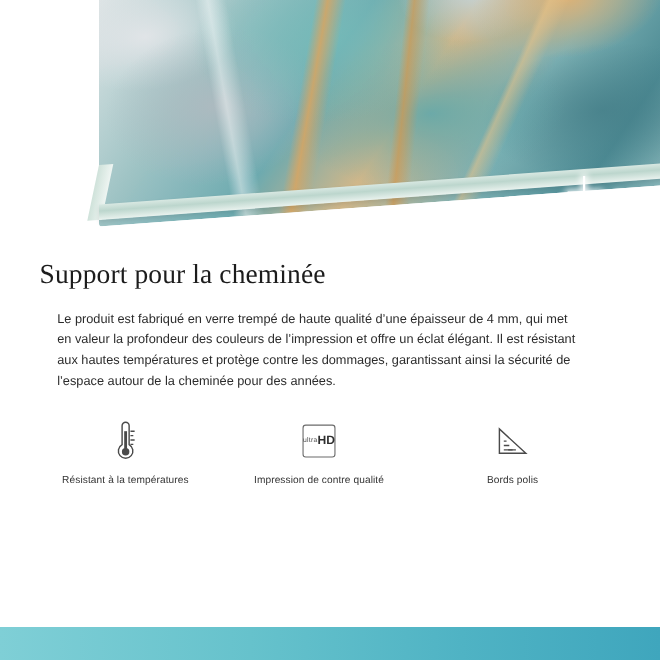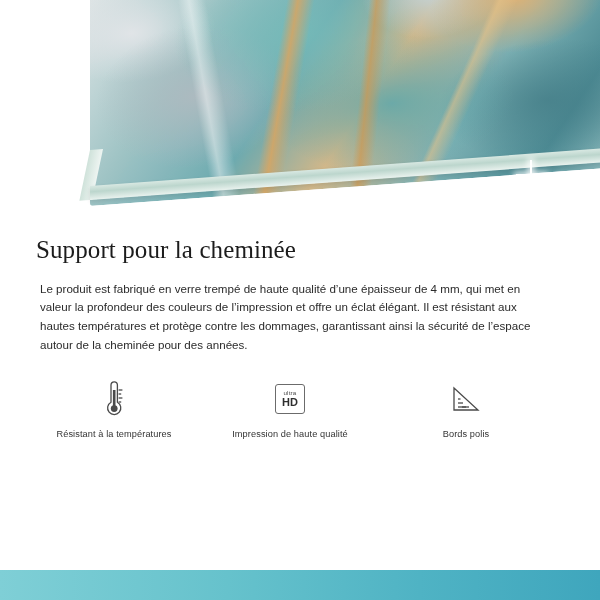--- a/index.html
+++ b/index.html
@@ -126,21 +126,21 @@
     margin: 0 0 14px 0;
     letter-spacing: 0.1px;
   }
   .headline-line { display: block; }
 
   .body-text {
     font-family: "Liberation Sans", sans-serif;
     font-size: 11.6px;
     line-height: 1.62;
     color: #2b2b2b;
-    margin: 4px;
+    margin: 16px;
     max-width: 530px;
   }
 
   
   .features {
     margin-top: 22px;
     padding: 0 26px;
     display: grid;
     grid-template-columns: repeat(3, 1fr);
     grid-row-gap: 14px;
@@ -164,21 +164,21 @@
     text-align: center;
     letter-spacing: 0.1px;
   }
 
   .hd-badge {
     width: 28px;
     height: 28px;
     border: 1.4px solid #6b6b6b;
     border-radius: 3px;
     display: flex;
-    flex-direction: column;
+    flex-direction: row;
     align-items: center;
     justify-content: center;
     line-height: 1;
   }
   .hd-badge .ultra {
     font-size: 6.2px;
     color: #4a4a4a;
     letter-spacing: .2px;
   }
   .hd-badge .hd {
@@ -235,21 +235,21 @@
       <div class="feature-label">Résistant à la températures</div>
     </div>
 
     <div class="feature">
       <div class="feature-icon">
         <div class="hd-badge">
           <span class="ultra">ultra</span>
           <span class="hd">HD</span>
         </div>
       </div>
-      <div class="feature-label">Impression de haute qualité</div>
+      <div class="feature-label">Impression de contre qualité</div>
     </div>
 
 
 
     <div class="feature">
       <div class="feature-icon">
         <svg width="34" height="34" viewBox="0 0 34 34" fill="none" stroke="#4a4a4a" stroke-width="1.3">
           <path d="M5 28h24L5 6v22z" fill="none"></path>
           <line x1="9" y1="25" x2="17" y2="25"></line>
           <line x1="9" y1="21" x2="14" y2="21"></line>

